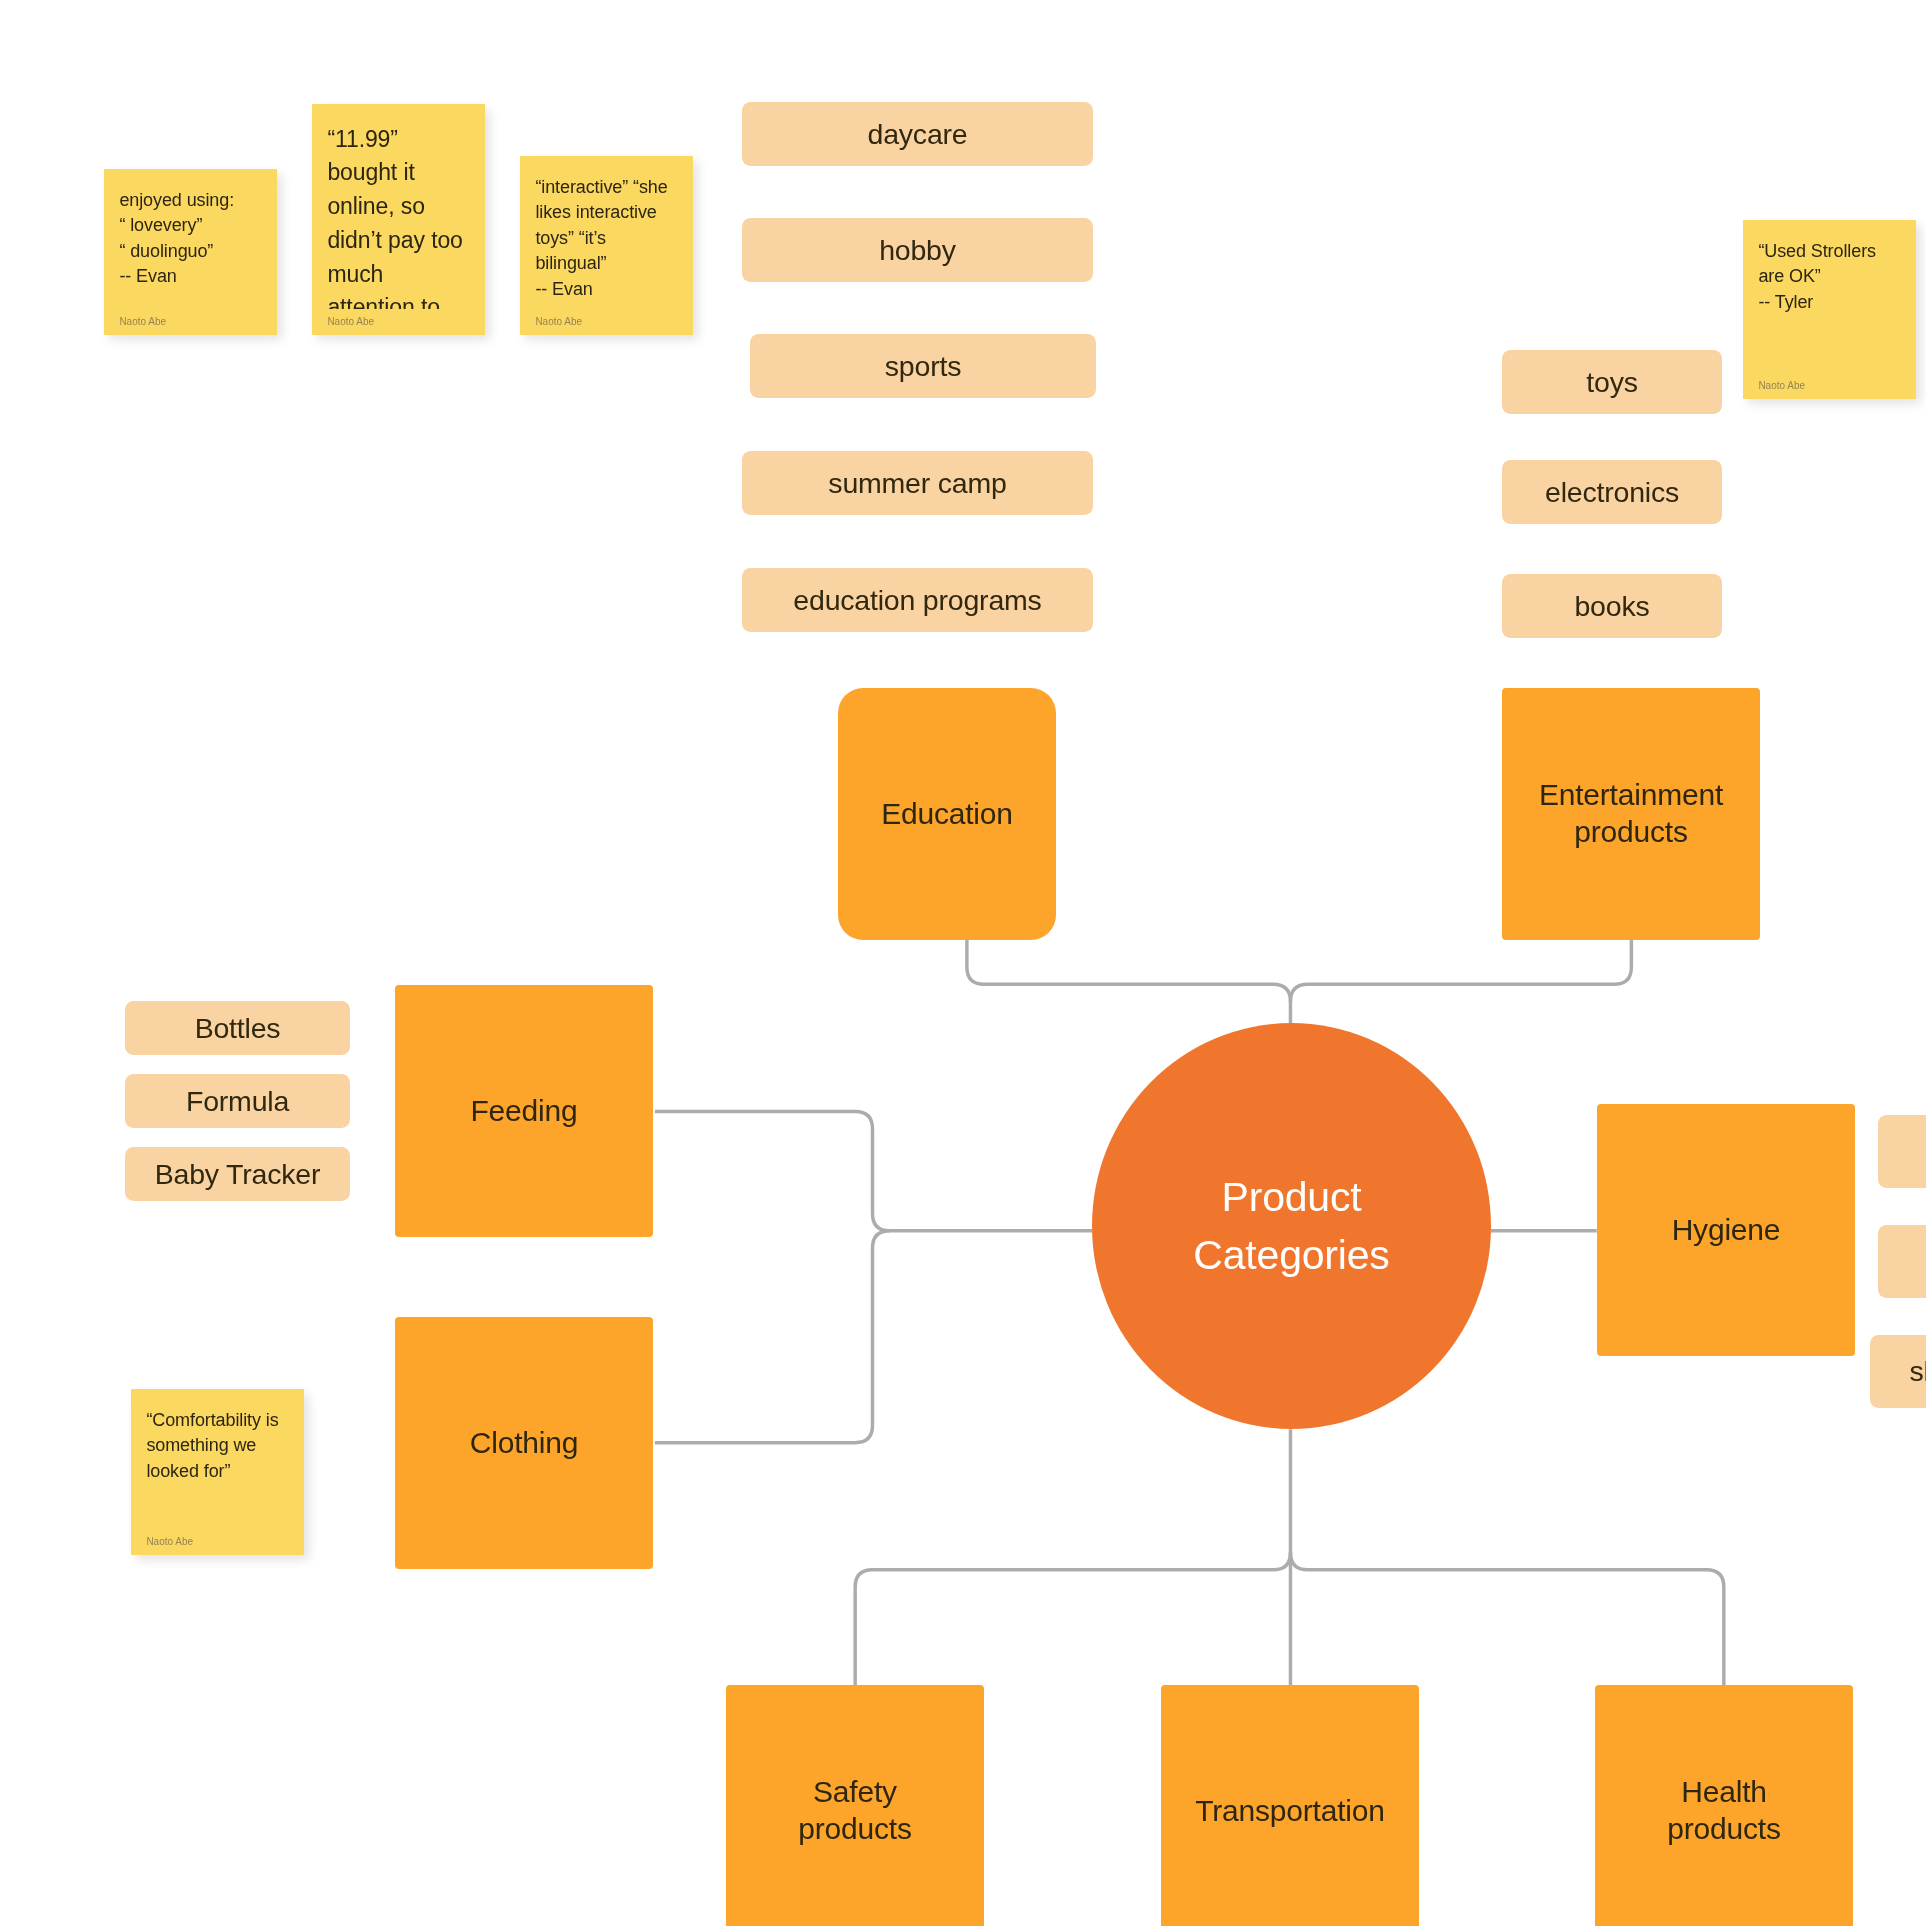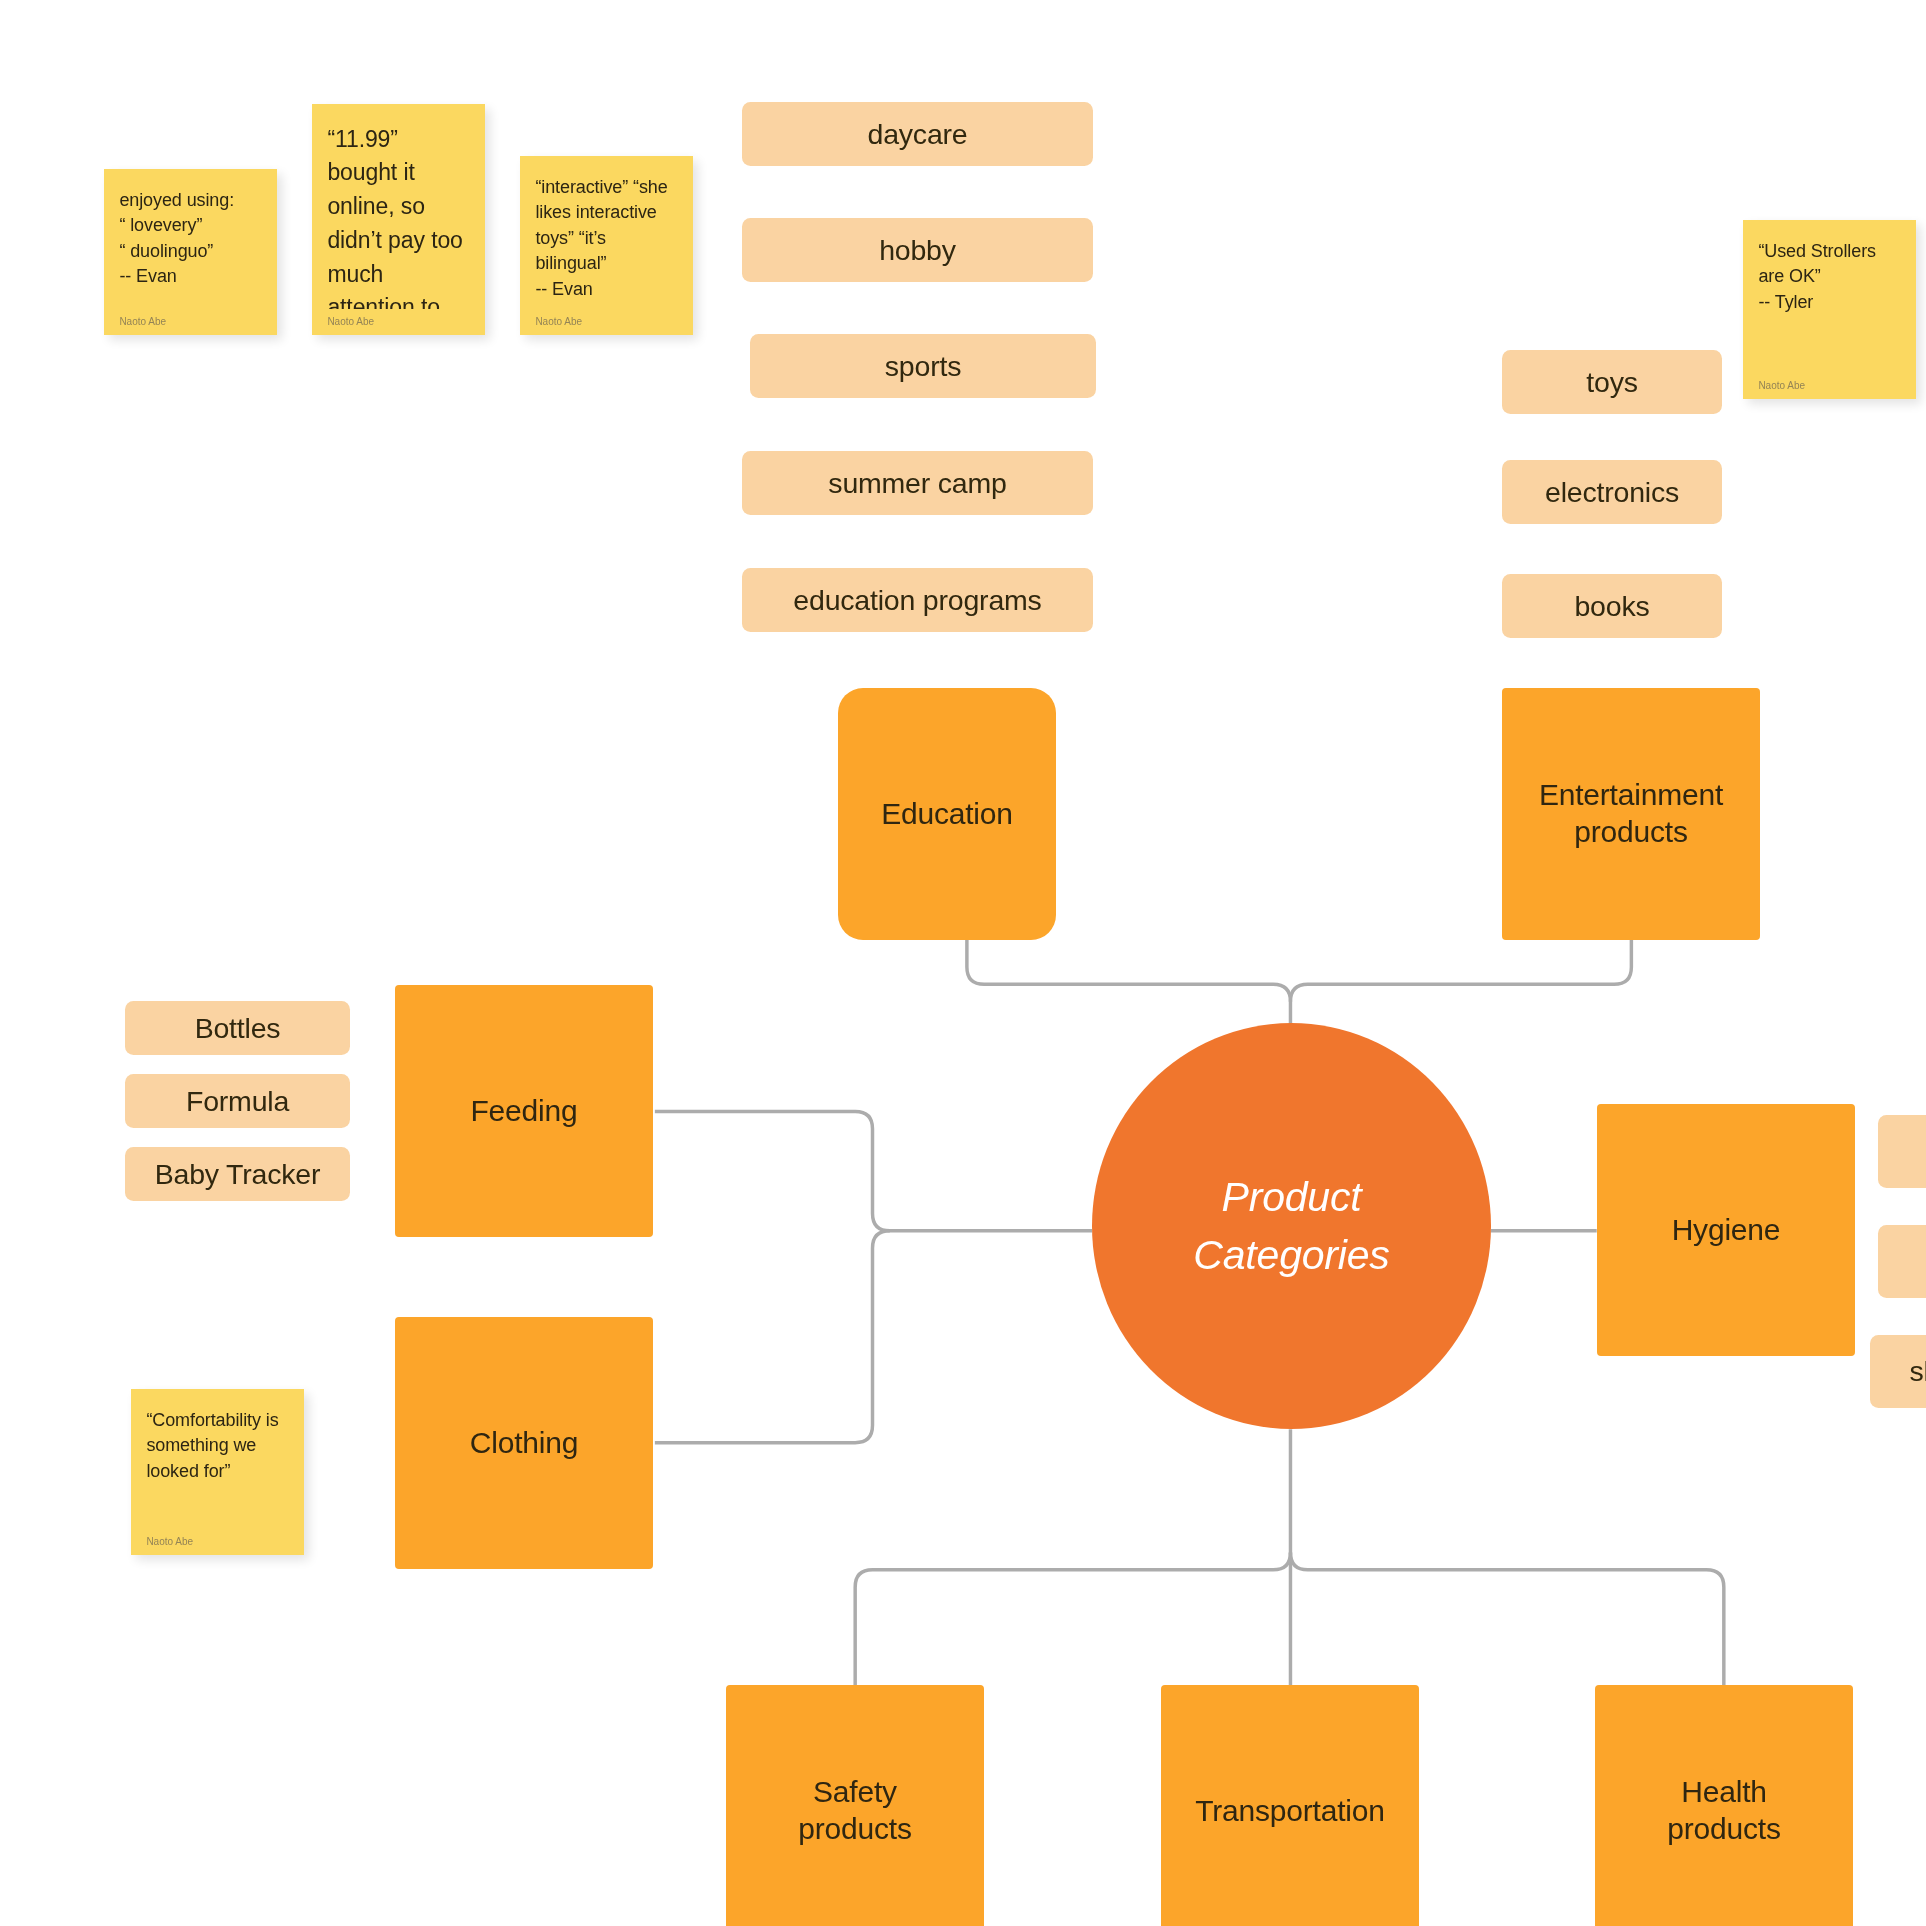--- a/index.html
+++ b/index.html
@@ -51,21 +51,21 @@
     color:#ffffff;
     display:flex;
     flex-direction:column;
     align-items:center;
     justify-content:center;
     text-align:center;
     font-size:41px;
     line-height:1.42;
     letter-spacing:-0.2px;
   }
-  .center-node span{display:block;font-style:italic;}
+  .center-node span{display:block;}
 
   
   .sticky{
     position:absolute;
     background:#FBD860;
     box-sizing:border-box;
     padding:18.5px 15.4px 7.7px 15.4px;
     box-shadow:5.4px 5.4px 10px rgba(0,0,0,0.11);
     display:flex;
     flex-direction:column;

